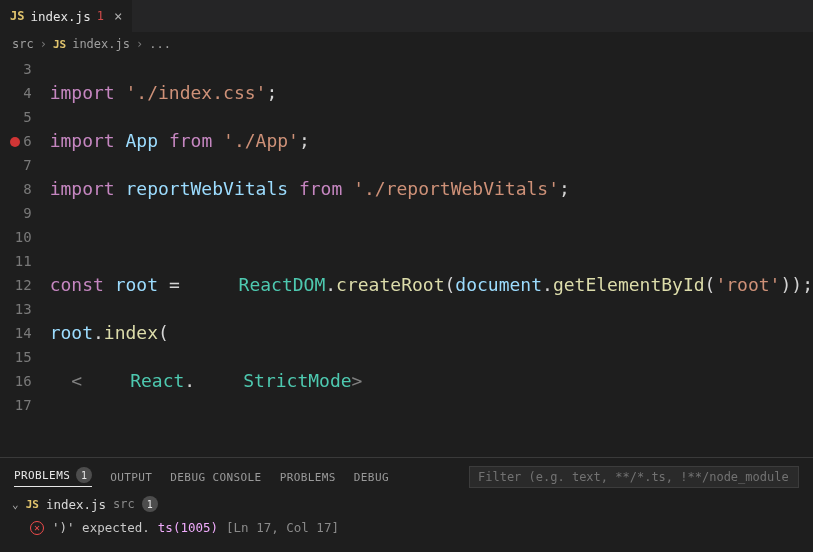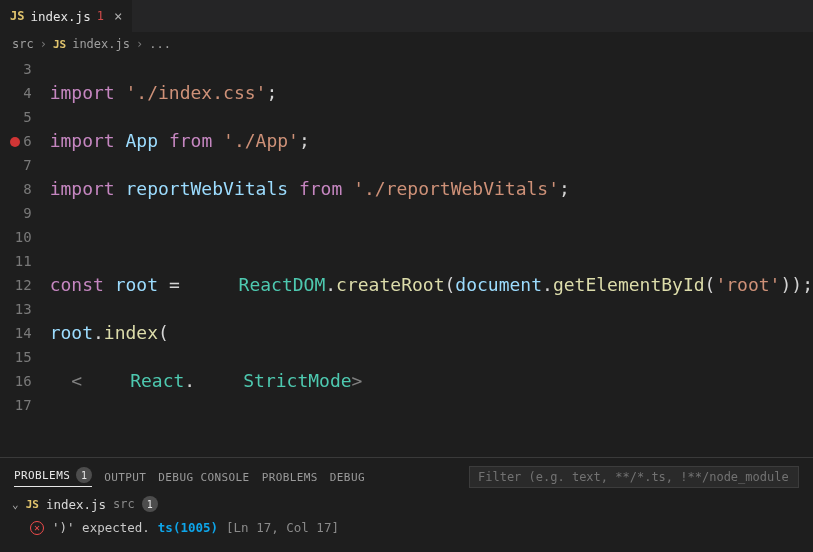--- a/index.html
+++ b/index.html
@@ -91,21 +91,21 @@
   .panel {
     border-top:1px solid #3a3a3a;
     background:#1e1e1e;
     display:flex;
     flex-direction:column;
     height:95px;
   }
   .panel-tabs {
     display:flex;
     align-items:center;
-    gap:12px;
+    gap:18px;
     padding: 8px 14px 4px 14px;
     font-size:11px;
     letter-spacing:0.4px;
     color:#9a9a9a;
   }
   .panel-tab { cursor:pointer; display:flex; align-items:center; gap:6px; }
   .panel-tab.active { color:#e8e8e8; border-bottom:1px solid #e8e8e8; padding-bottom:3px; }
   .count-badge {
     background:#4d4d4d;
     color:#e6e6e6;
@@ -136,21 +136,21 @@
   .pf-jsicon { color:#e2c56e; font-weight:bold; font-size:11px; }
   .pf-name { color:#d8d8d8; }
   .pf-dir { color:#8a8a8a; font-size:12px; }
   .problem-item {
     display:flex; align-items:center; gap:8px;
     padding:4px 12px 4px 30px;
     font-size:12.5px;
     color:#c9c9c9;
   }
   .err-icon { width:14px; height:14px; border:1.5px solid #f14c4c; border-radius:50%; display:flex;align-items:center;justify-content:center; color:#f14c4c; font-size:10px; line-height:1;}
-  .pi-code { color:#0ea5e9;font-weight:bold; }
+  .pi-code { color:#f0abfc; }
   .pi-loc  { color:#8a8a8a; }
 </style>
 </head>
 <body>
 
 <div class="tab-bar">
   <div class="tab">
     <span class="js-icon">JS</span>
     <span>index.js</span>
     <span class="tab-flag">1</span>

